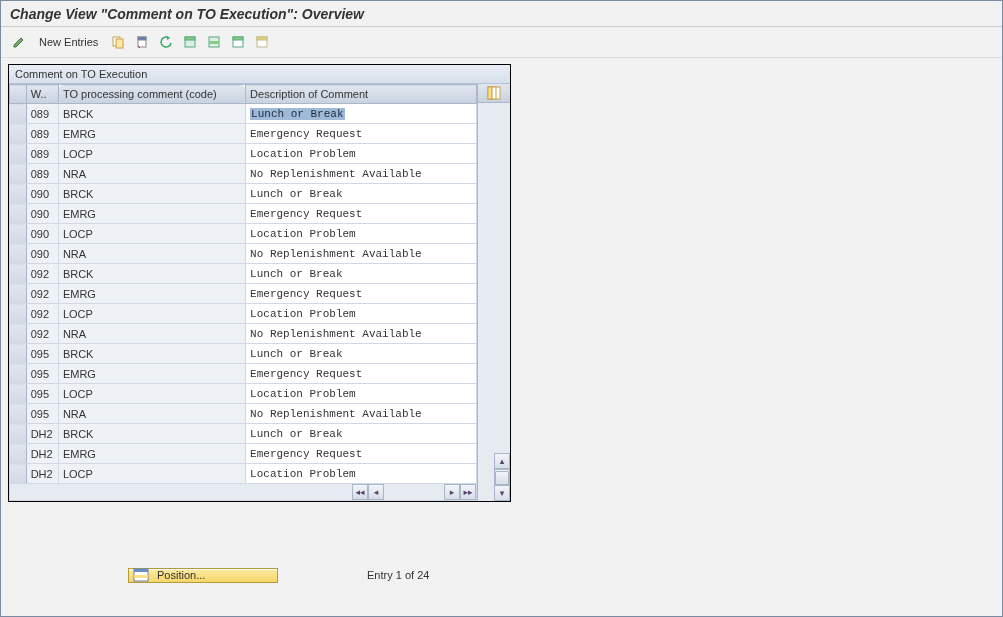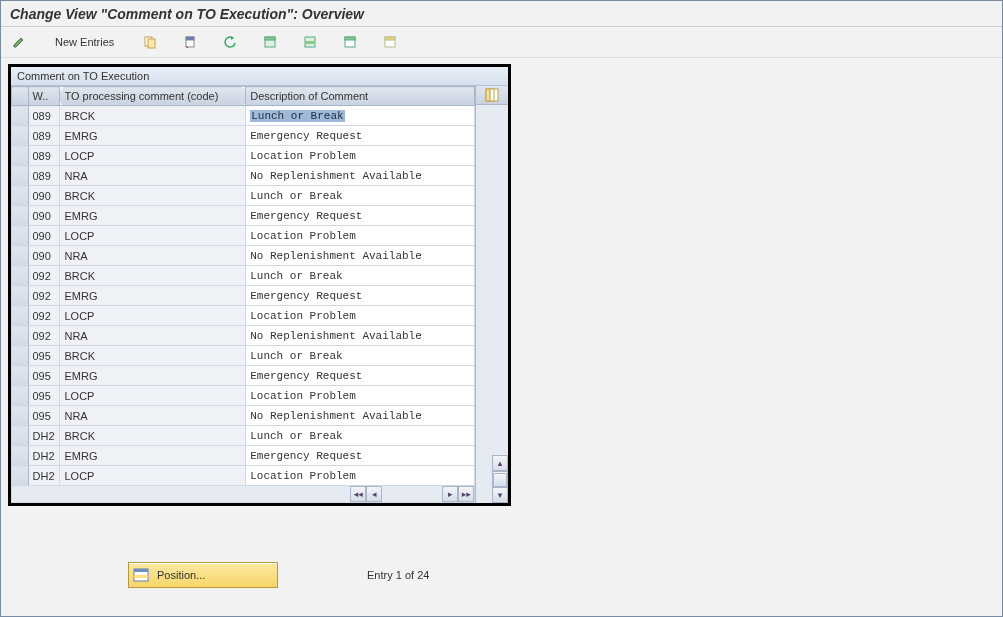--- a/index.html
+++ b/index.html
@@ -20,21 +20,21 @@
     }
     .title-bar h1 {
       font-size: 14px;
       font-weight: bold;
       font-style: italic;
       color: #333;
     }
     .toolbar {
       display: flex;
       align-items: center;
-      gap: 18px;
+      gap: 2px;
       padding: 4px 8px;
       background: #f2f2f2;
       border-bottom: 1px solid #ddd;
       position: relative;
     }
     .toolbar .watermark {
       position: absolute;
       left: 280px;
       color: #a8d0d8;
       font-size: 22px;
@@ -61,21 +61,21 @@
       height: 22px;
       padding: 0 6px;
       border: 1px solid transparent;
       cursor: pointer;
       border-radius: 2px;
       color: #333;
     }
     .content-frame {
       margin: 6px 8px 0 8px;
       width: 503px;
-      border: 3px solid #000000;
+      border: 1px solid #000000;
       background: #701a75;
       box-shadow: inset 0 0 0 1px #dfe6ef;
     }
     .panel-header {
       background: linear-gradient(#e8eef5, #d6e0ec);
       border-bottom: 1px solid #b6c3d4;
       padding: 3px 6px;
       font-size: 11px;
       color: #333;
     }
@@ -190,21 +190,21 @@
       right: 0;
       top: 558px;
       height: 34px;
       display: flex;
       align-items: center;
     }
     .position-btn {
       position: absolute;
       left: 128px;
       width: 150px;
-      height: 26px;
+      height: 15px;
       background: linear-gradient(#fce9a0, #f6d66a);
       border: 1px solid #b79a3b;
       display: flex;
       align-items: center;
       padding-left: 4px;
       gap: 8px;
       cursor: pointer;
       box-shadow: 0 1px 0 #fff inset;
       font-size: 11px;
       color: #333;

